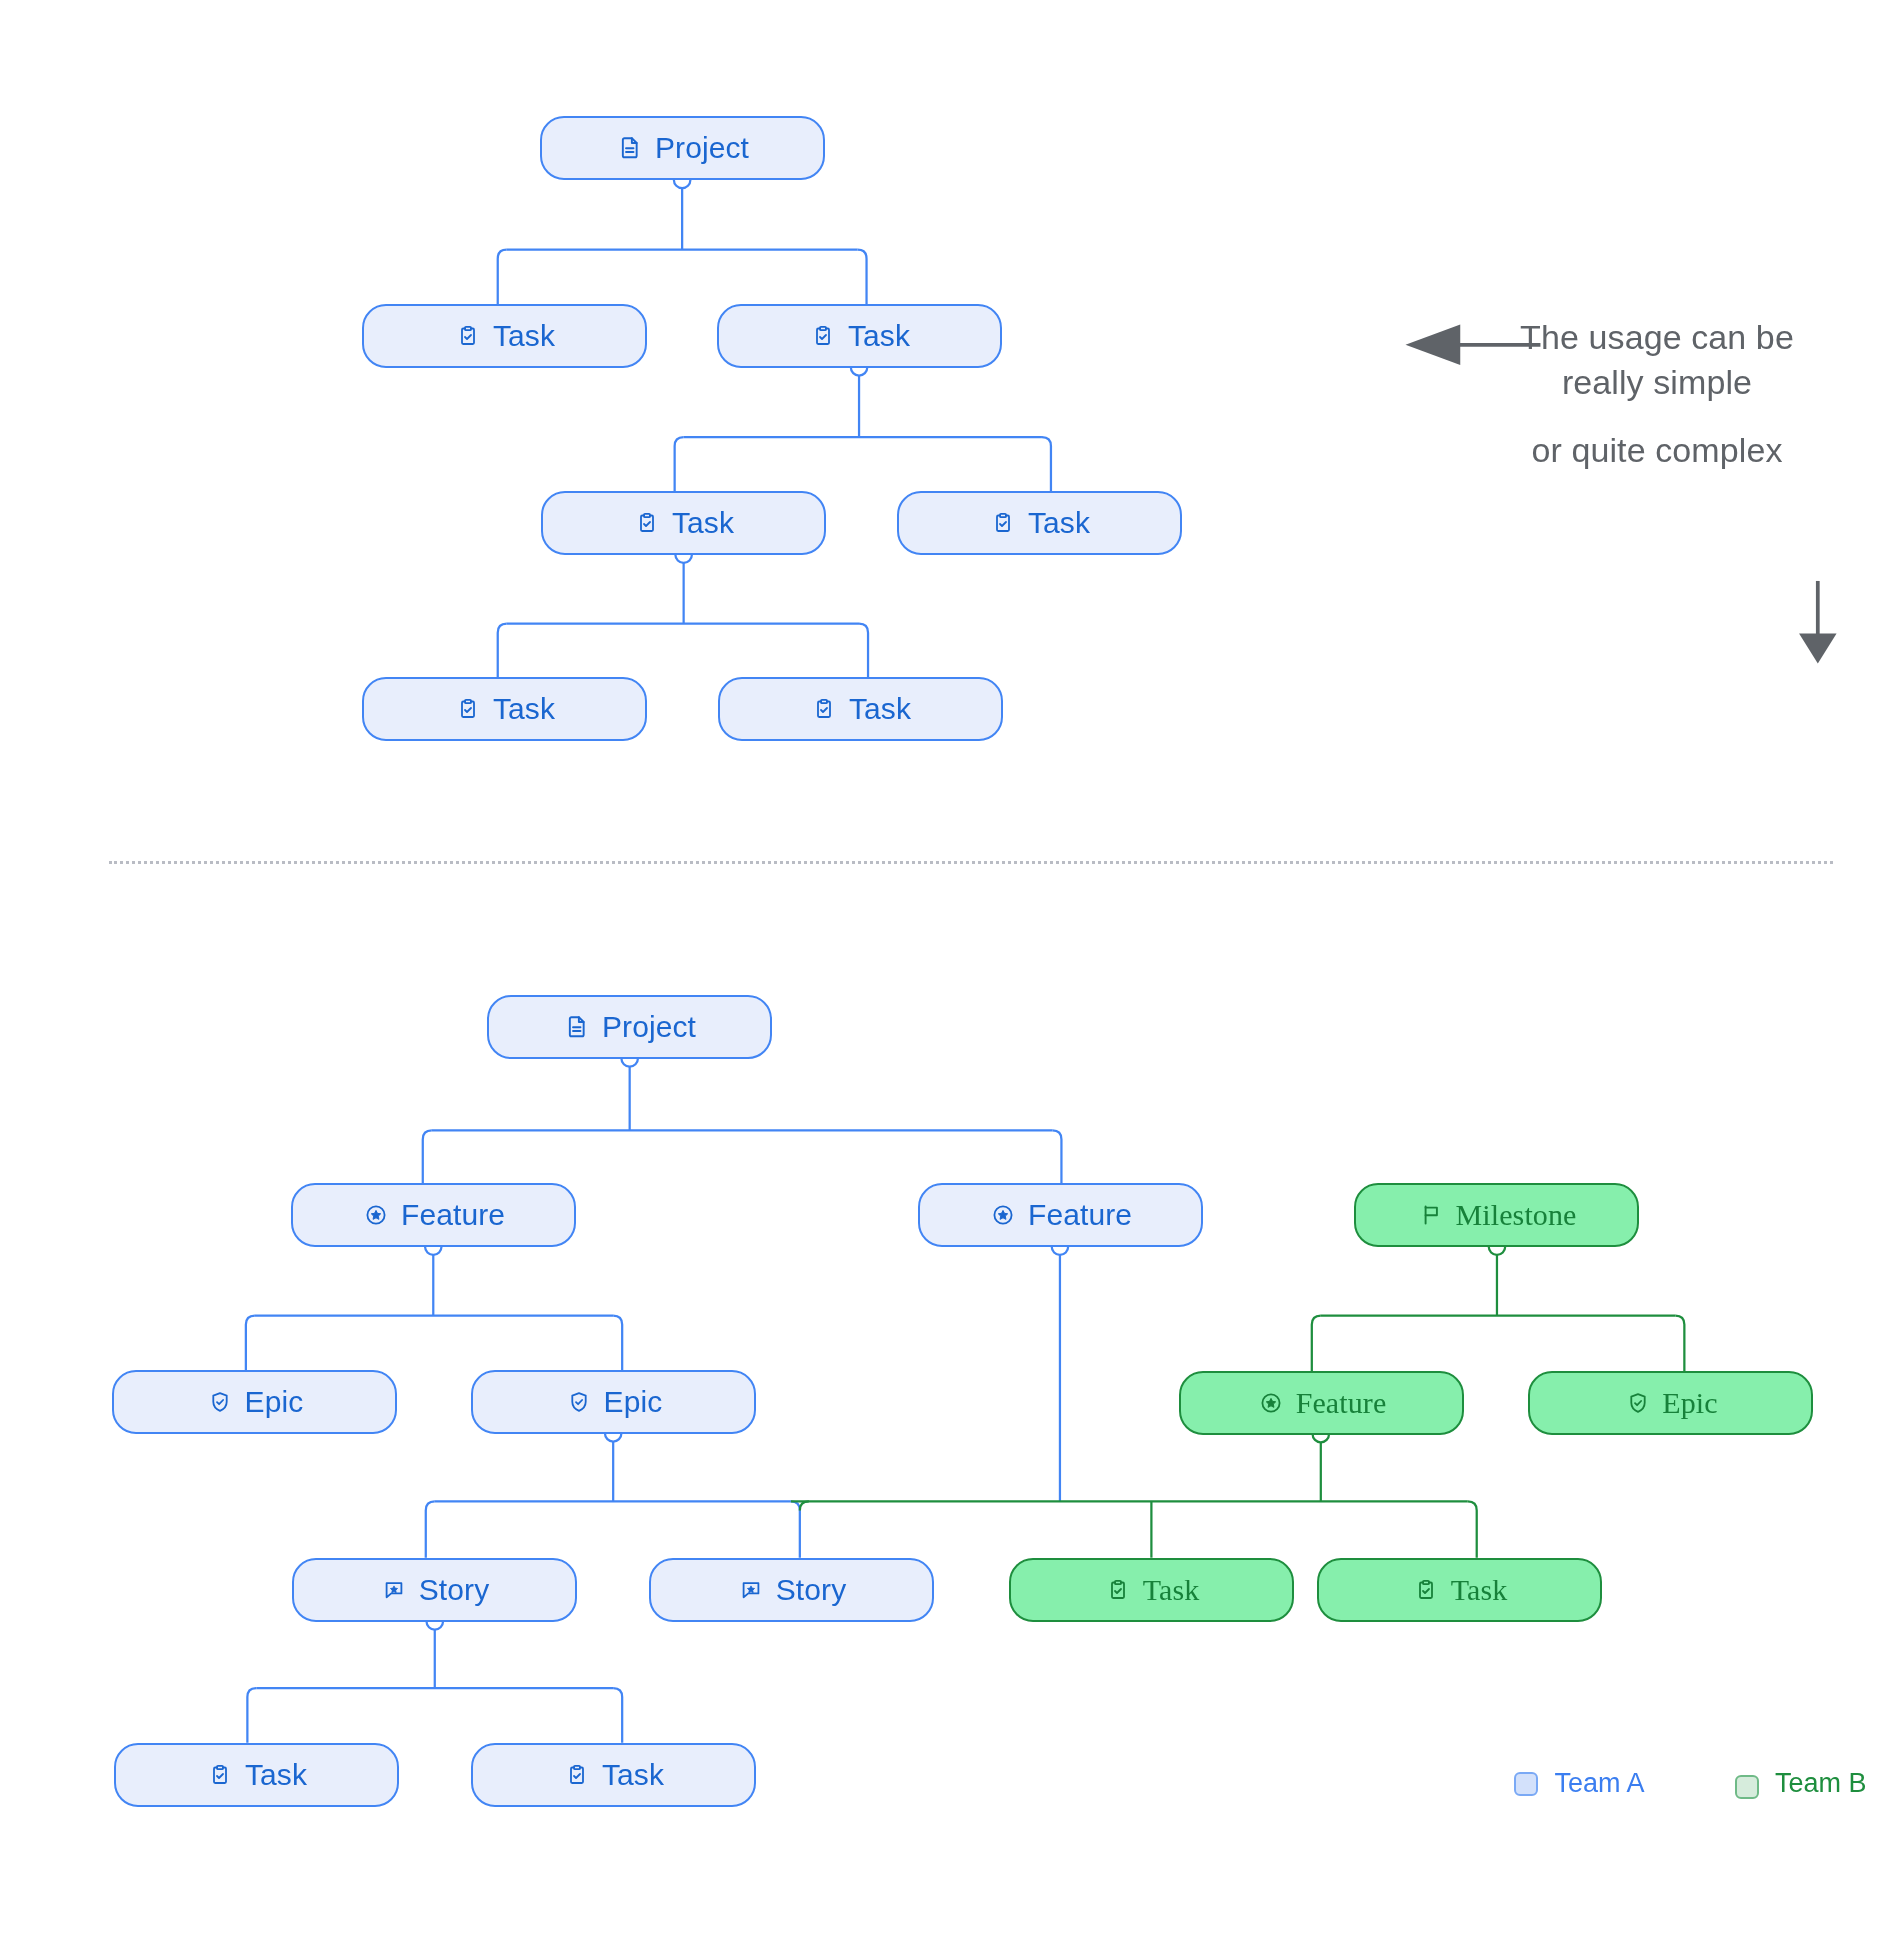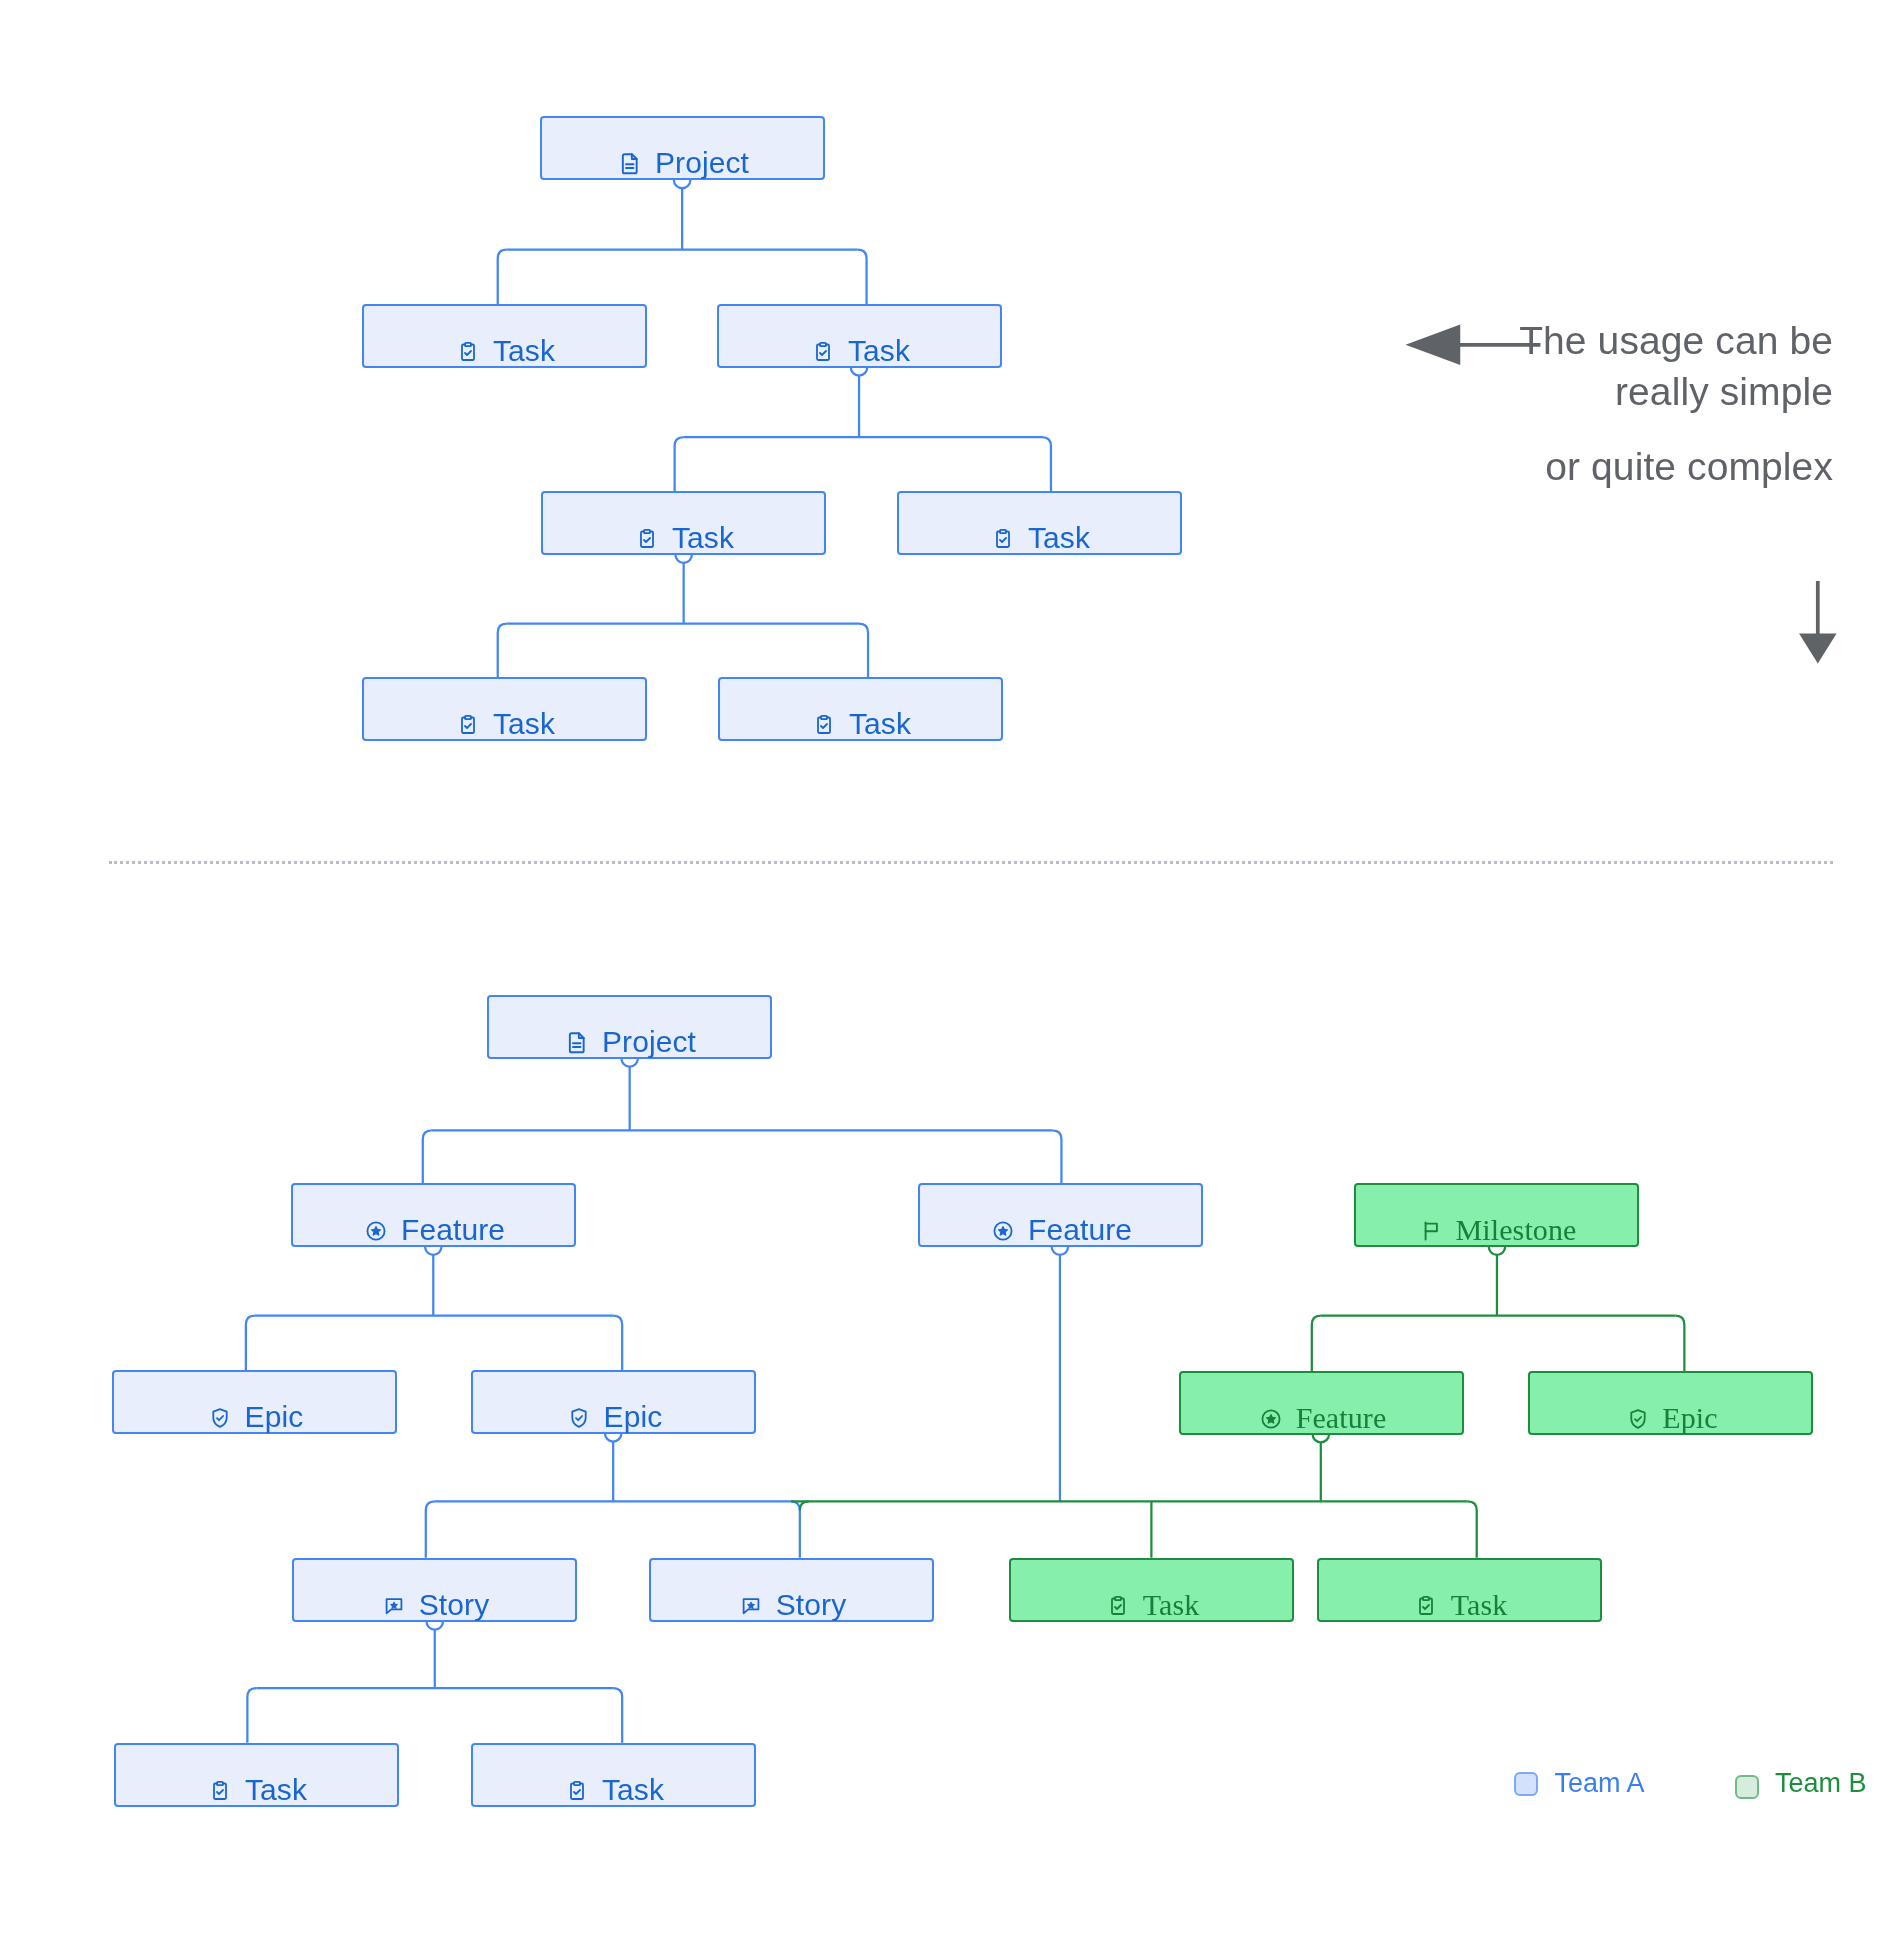--- a/index.html
+++ b/index.html
@@ -24,24 +24,24 @@
     position: absolute;
     left: 0; top: 0;
     width: 1898px;
     height: 1955px;
     pointer-events: none;
   }
   .node {
     position: absolute;
     box-sizing: border-box;
     display: flex;
-    align-items: flex-end;
+    align-items: center;
     justify-content: center;
     gap: 10.5px;
-    border-radius: 4px;
+    border-radius: 24px;
     border-width: 2.2px;
     border-style: solid;
     font-size: 30px;
     font-weight: 400;
     letter-spacing: 0.1px;
     white-space: nowrap;
   }
   .node.blue {
     background: #e8eefc;
     border-color: #4285f4;
@@ -59,23 +59,23 @@
     justify-content: center;
     width: 28.5px;
     height: 28.5px;
     flex: 0 0 auto;
   }
   .node .glyph svg { display:block; }
   .node .label { line-height: 1; }
 
   .annotation {
     position: absolute;
-    text-align: right;
+    text-align: center;
     color: #5f6368;
-    font-size: 39px;
+    font-size: 34px;
     line-height: 1.32;
     font-weight: 400;
     letter-spacing: 0.1px;
   }
   .annotation .ln { display: block; }
 
   .divider {
     position: absolute;
     border-top: 3px dotted #b9bcc4;
     height: 0;

